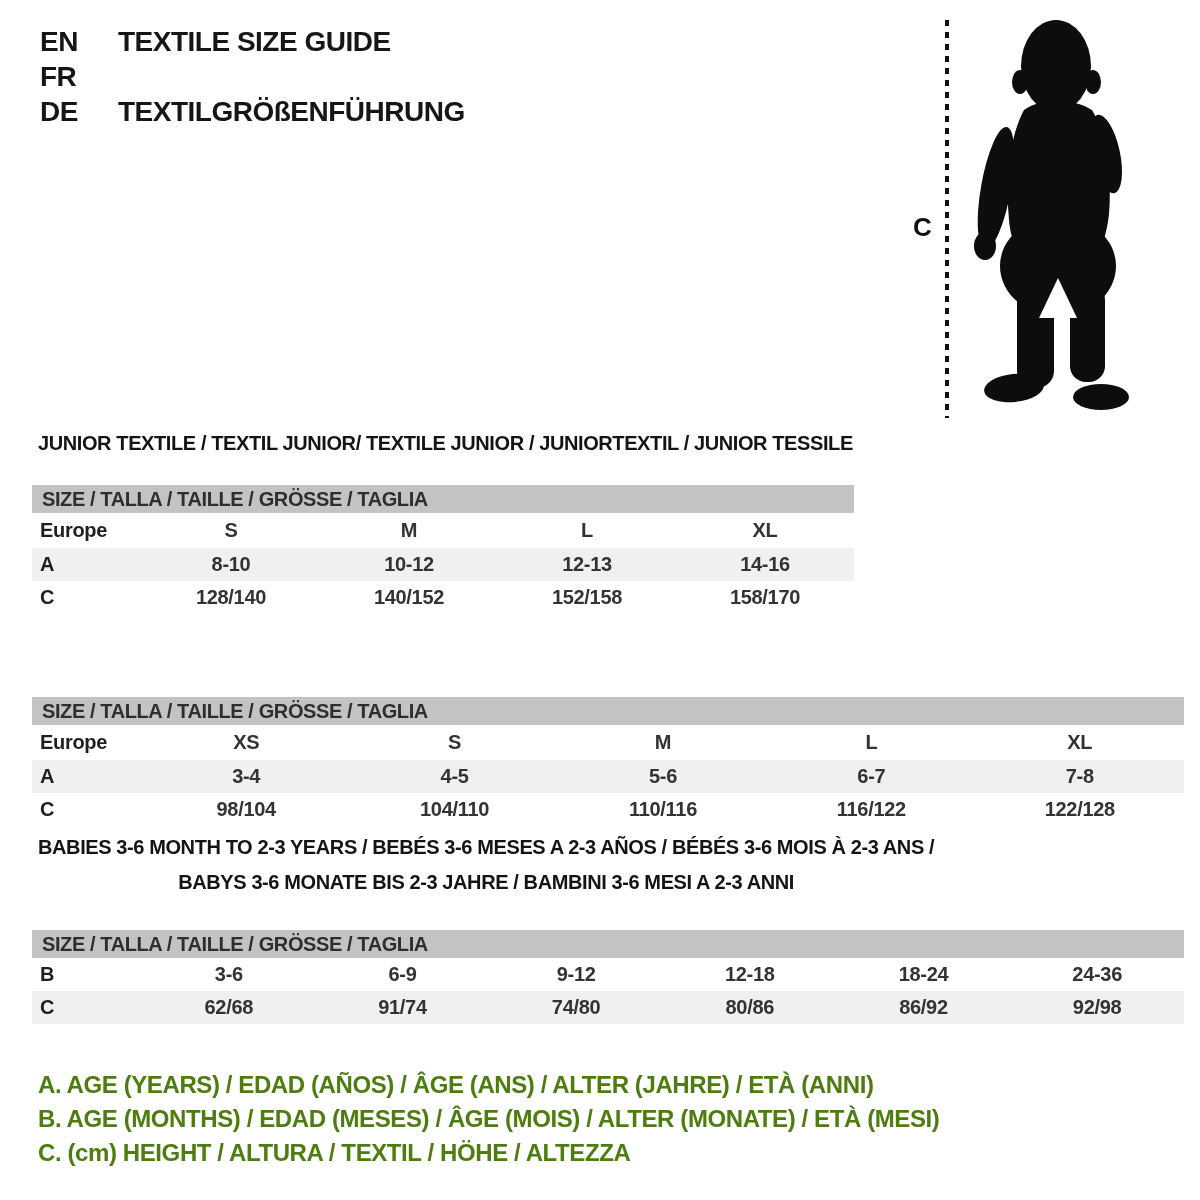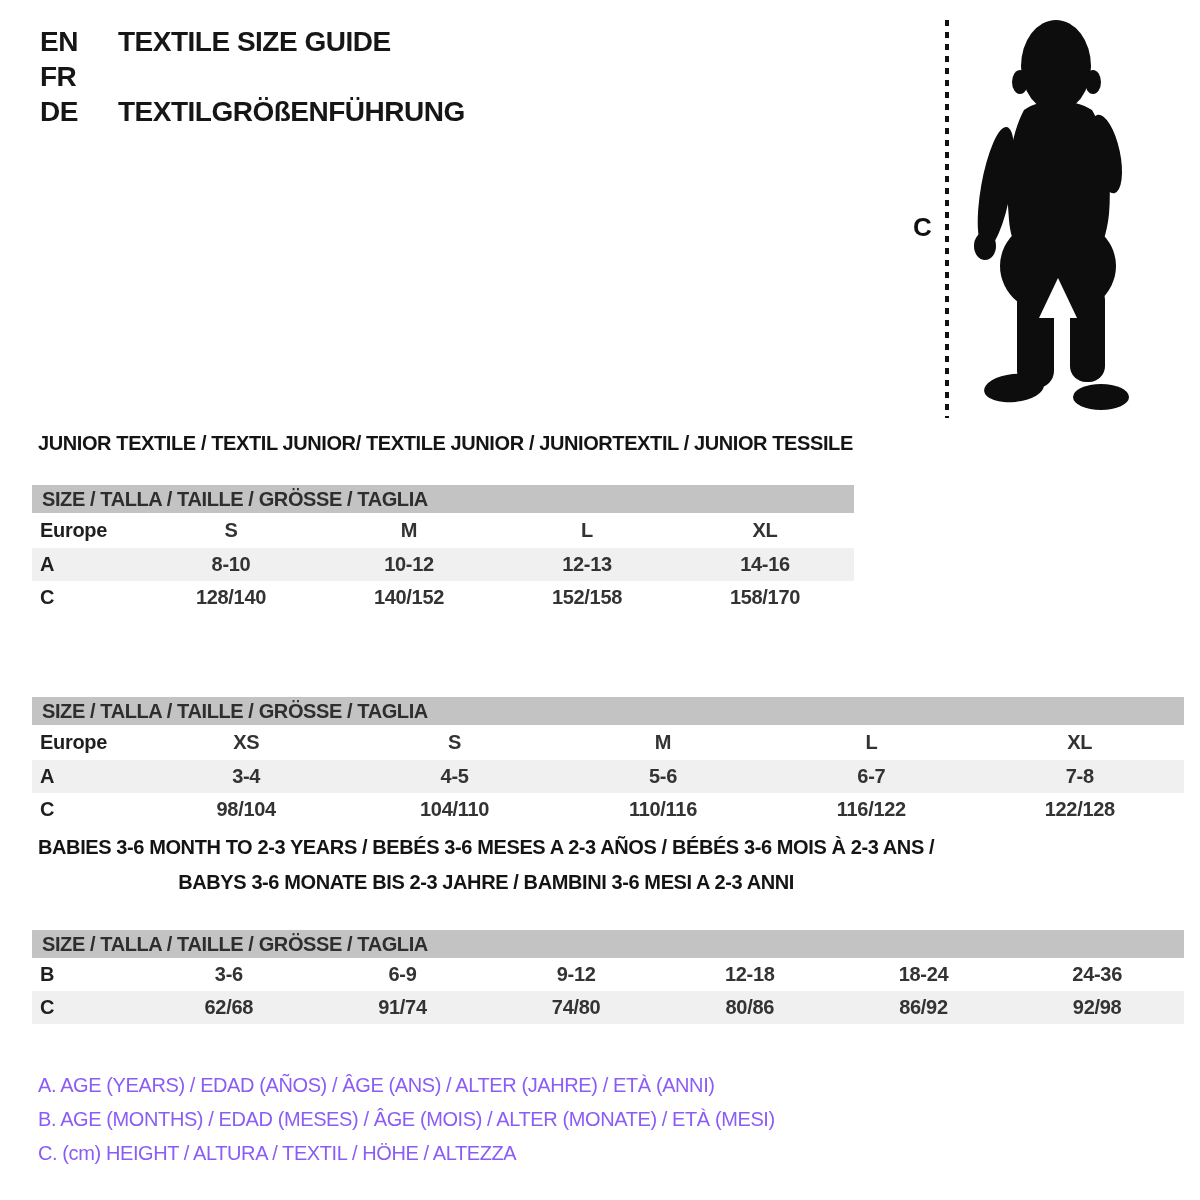--- a/index.html
+++ b/index.html
@@ -75,22 +75,22 @@
     padding: 0;
     white-space: nowrap;
   }
   .size-table td.lbl { text-align: left; padding-left: 8px; color: #1f1f1f; }
   .size-table tr.shaded td { background: #f0f0f0; }
   .size-table tr.row-europe td { height: 35px; }
 
   
   .footnotes {
     position: absolute; left: 38px; top: 1068px;
-    font-size: 20px; font-weight: 400; letter-spacing: -0.4px;
-    line-height: 34px; color: #8b5cf6; white-space: nowrap;
+    font-size: 24px; font-weight: 700; letter-spacing: -0.4px;
+    line-height: 34px; color: #4d7c0f; white-space: nowrap;
   }
 </style>
 </head>
 <body>
 
 <div class="page">
 
   <div class="lang-block">
     <div class="lang-row">
       <span>EN</span>

